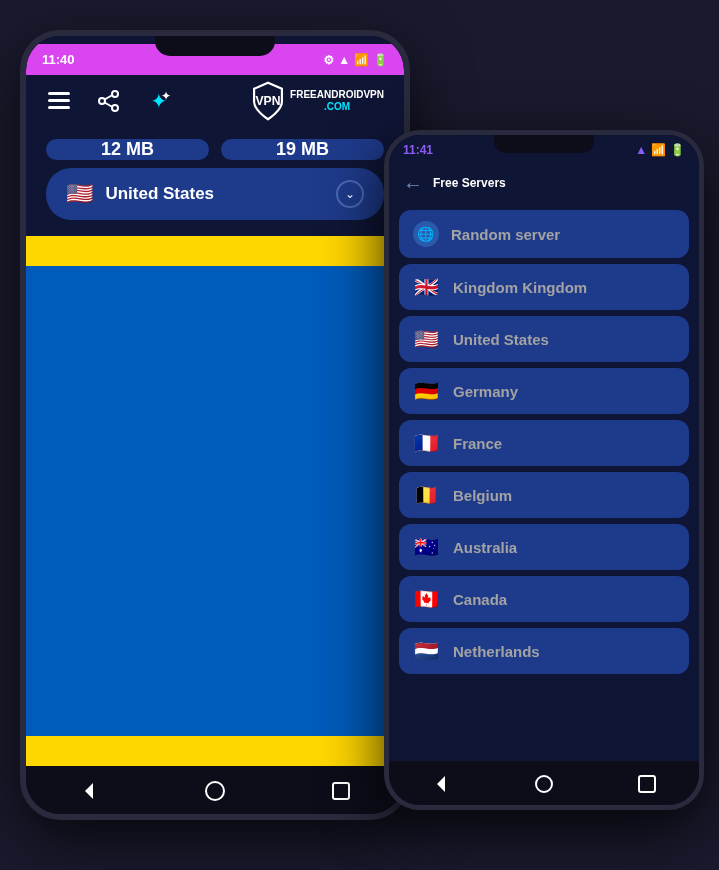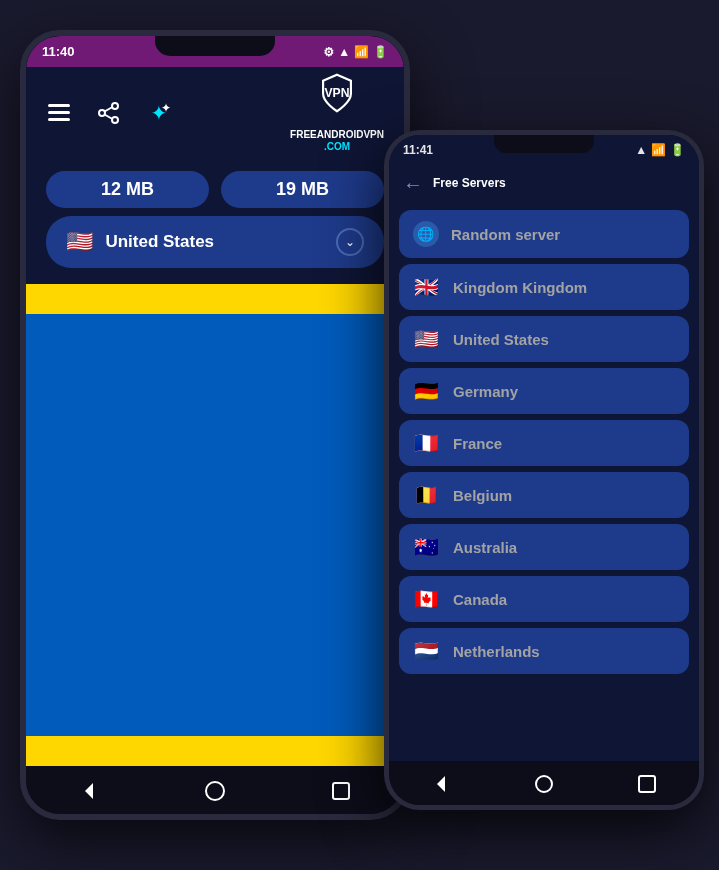--- a/index.html
+++ b/index.html
@@ -35,28 +35,29 @@
       height: 100%;
       background: #0f1535;
       border-radius: 34px;
       overflow: hidden;
       display: flex;
       flex-direction: column;
     }
 
     
     .status-bar1 {
-      background: #701a75;
+      background: #d946ef;
       padding: 8px 16px;
       display: flex;
       align-items: center;
       justify-content: space-between;
       color: white;
       font-size: 13px;
       font-weight: bold;
+      margin-top: 8px;
     }
     .status-bar1 .icons { display: flex; align-items: center; gap: 4px; font-size: 12px; }
 
     
     .nav-bar1 {
       background: #0f1535;
       padding: 6px 20px;
       display: flex;
       align-items: center;
       gap: 24px;
@@ -68,22 +69,21 @@
       display: flex;
       align-items: center;
       justify-content: center;
       cursor: pointer;
     }
 
     .logo-area {
       margin-left: auto;
       display: flex;
       align-items: center;
-      gap: 16px;
-      flex-direction: column;
+      gap: 2px;
     }
 
     .logo-shield {
       width: 40px;
       height: 40px;
     }
 
     .logo-text {
       font-size: 11px;
       color: #00e5ff;
@@ -95,21 +95,21 @@
     
     .stats-row {
       display: flex;
       gap: 12px;
       padding: 12px 20px 8px;
     }
 
     .stat-badge {
       background: #1e3a8a;
       border-radius: 20px;
-      padding: 8px 20px;
+      padding: 0 20px;
       color: white;
       font-size: 18px;
       font-weight: bold;
       flex: 1;
       text-align: center;
     }
 
     
     .disconnect-row {
       display: flex;
@@ -231,21 +231,21 @@
       display: flex;
       flex-direction: column;
     }
 
     .status-bar2 {
       background: #0f1535;
       padding: 8px 14px;
       display: flex;
       align-items: center;
       justify-content: space-between;
-      color: #e5e5e5;
+      color: #8b5cf6;
       font-size: 12px;
       font-weight: bold;
     }
 
     .header2 {
       background: #0f1535;
       padding: 6px 14px 10px;
       display: flex;
       align-items: center;
       gap: 10px;

